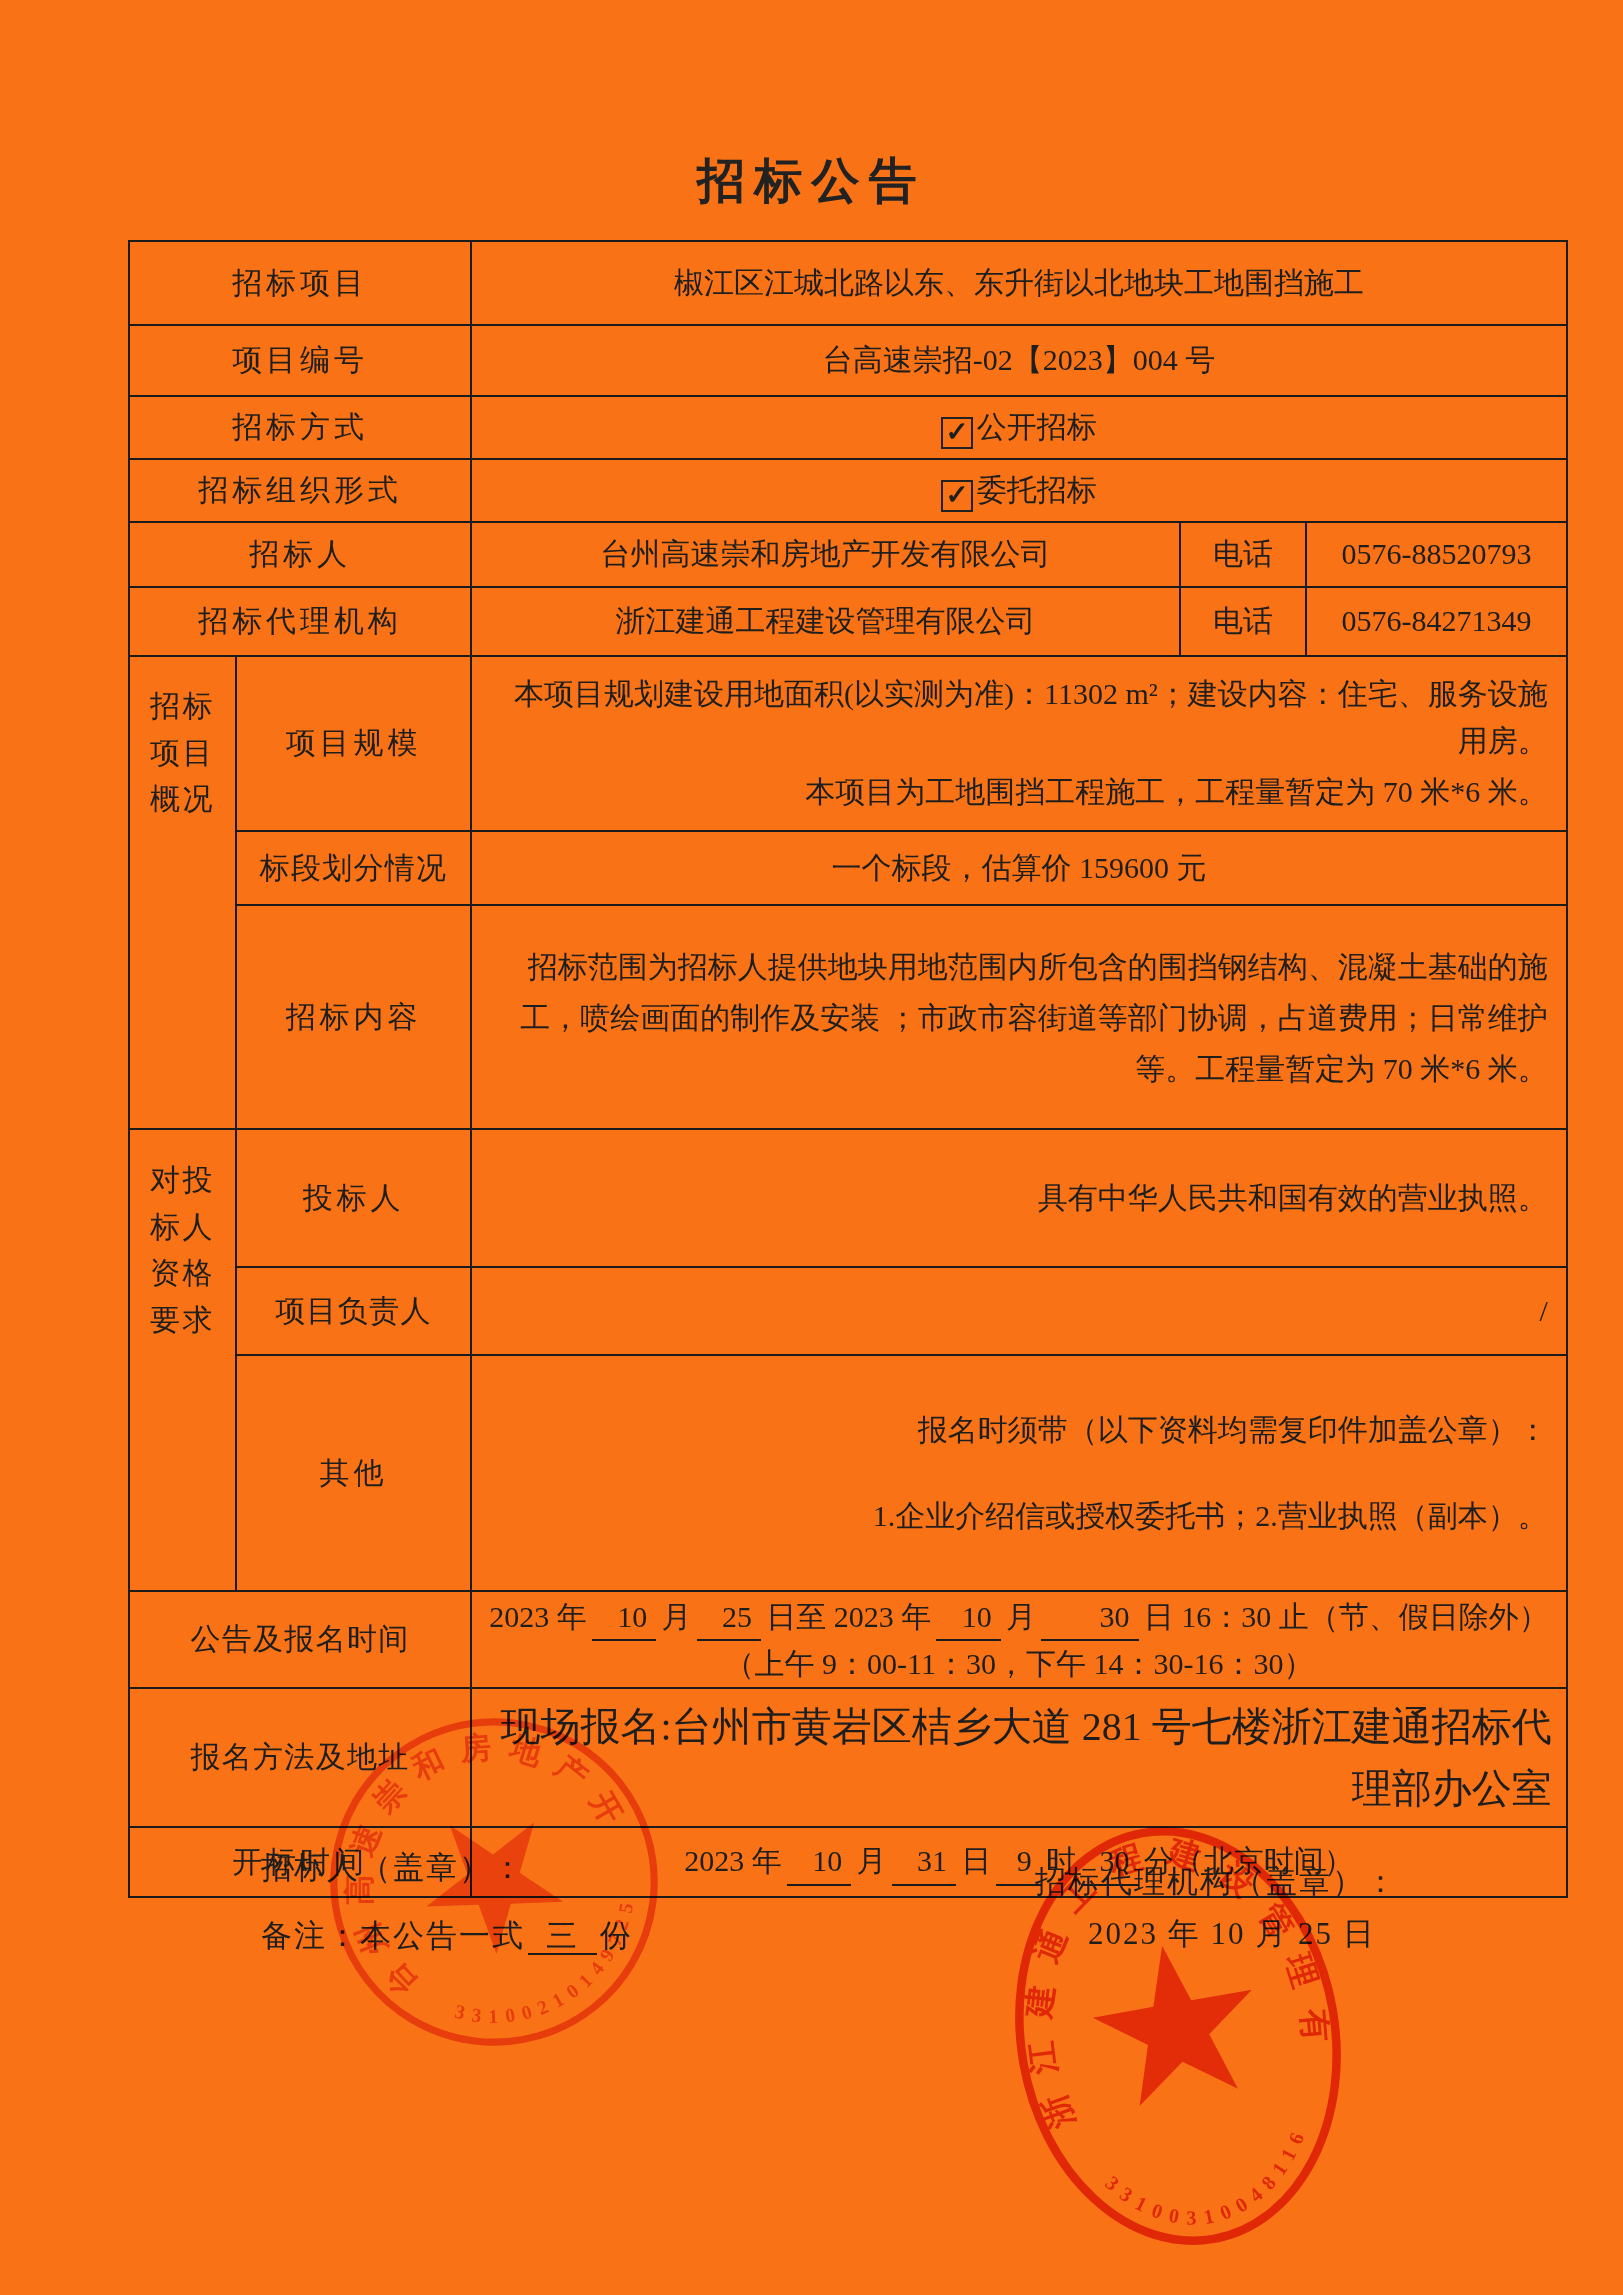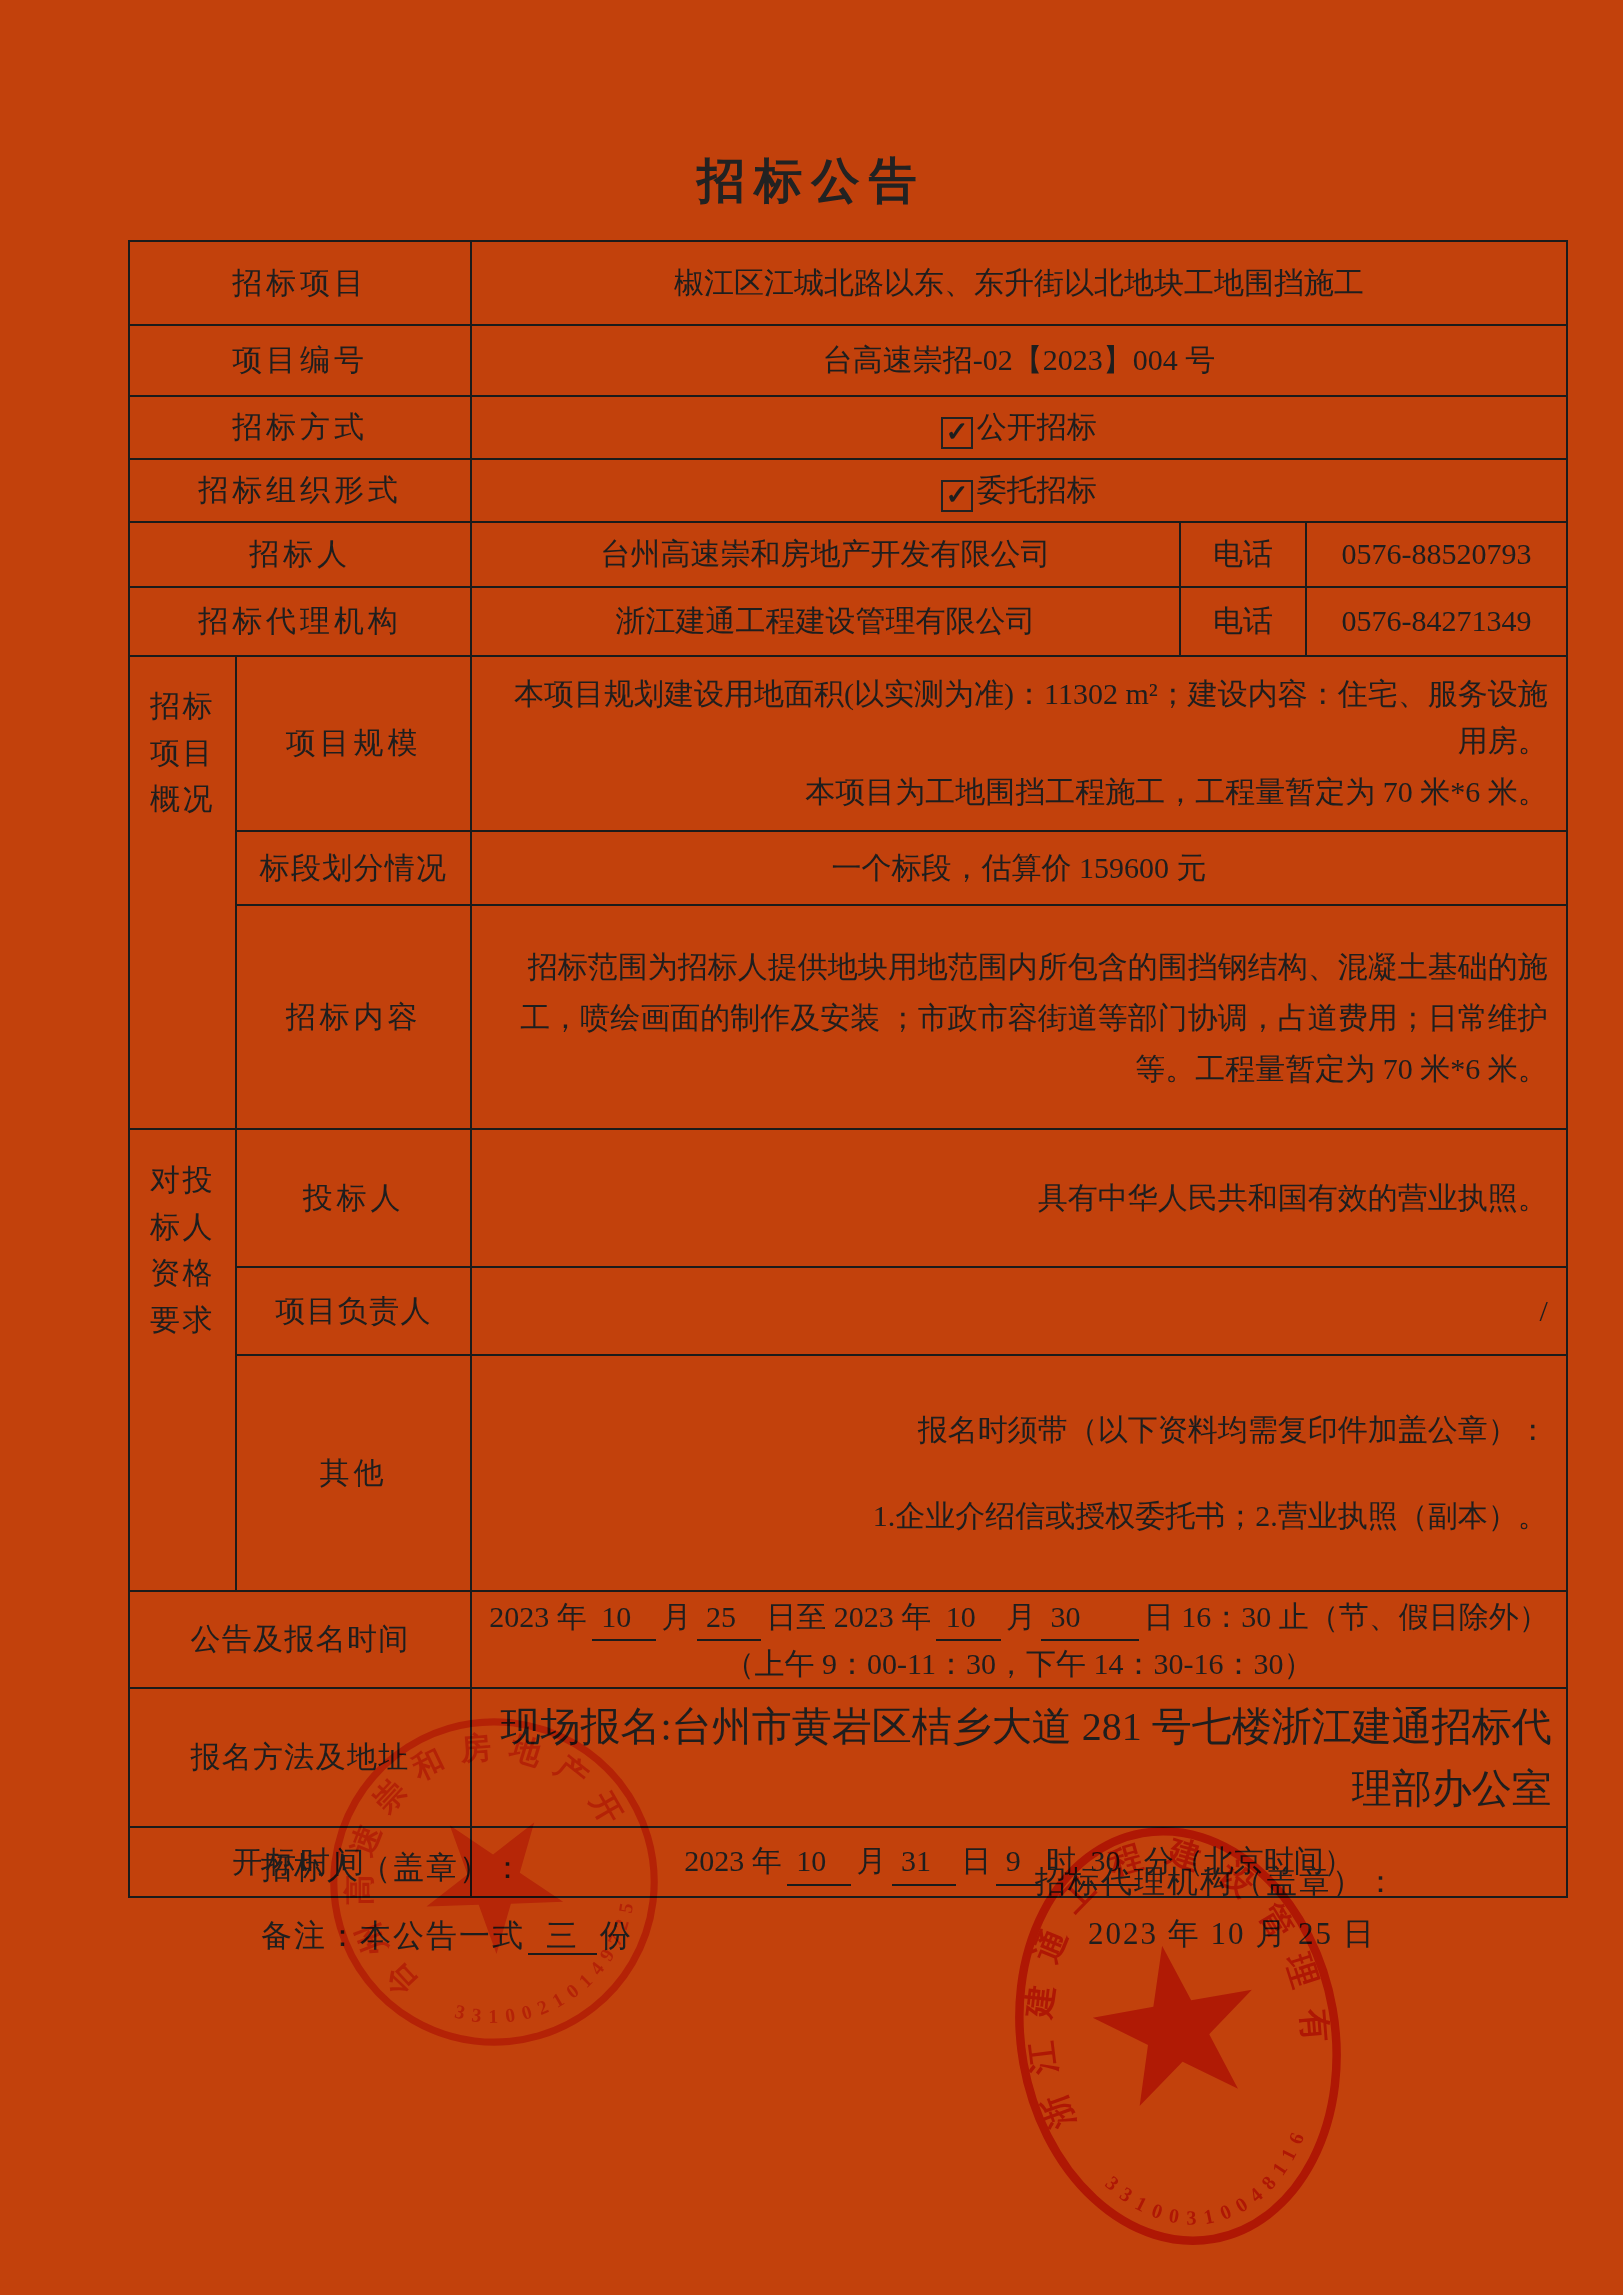--- a/index.html
+++ b/index.html
@@ -1,17 +1,17 @@
 <!DOCTYPE html>
 <html style="font-size:10.5px"><head>
 <meta charset="utf-8">
 <style>
   html,body{margin:0;padding:0;background:#9a9a9a;}
   #page{
-    position:relative;width:1623px;height:2295px;background:#c2410c;
+    position:relative;width:1623px;height:2295px;background:#f97316;
     font-family:"Liberation Serif","DejaVu Serif",serif;color:#1e1e1e;
     overflow:hidden;
   }
   
   #doc-title{
     position:absolute;top:149px;left:0;width:100%;text-align:center;
     font-size:48px;font-weight:bold;letter-spacing:9.2px;color:#222;margin:0;
   }
   
   table.main{
@@ -31,21 +31,21 @@
   .para{margin:0 0 5.2px 0;}
   .para:last-child{margin-bottom:0;}
   
   .checkbox{
     display:inline-block;width:27.5px;height:27.5px;border:2.6px solid #222;
     line-height:26px;text-align:center;font-size:27.5px;font-weight:bold;
     vertical-align:-3.9px;margin-right:3.9px;
   }
   
   .blank{
-    display:inline-block;text-align:left;border-bottom:2px solid #1b1b1b;
+    display:inline-block;text-align:right;border-bottom:2px solid #1b1b1b;
     padding:0 9.2px;margin:0 5.2px;min-width:46px;
   }
   .blank.wide{min-width:79px;}
   
   .foot{position:absolute;font-size:31px;letter-spacing:2px;white-space:nowrap;z-index:3;}
   #foot-tenderer{left:261px;top:1847px;}
   #foot-agency{left:1035px;top:1861px;}
   #foot-date{left:1088px;top:1913px;}
   #foot-note{left:261px;top:1915px;}
   .note-blank{border-bottom:2px solid #1b1b1b;padding:0 18.3px;margin:0 2.6px;}

